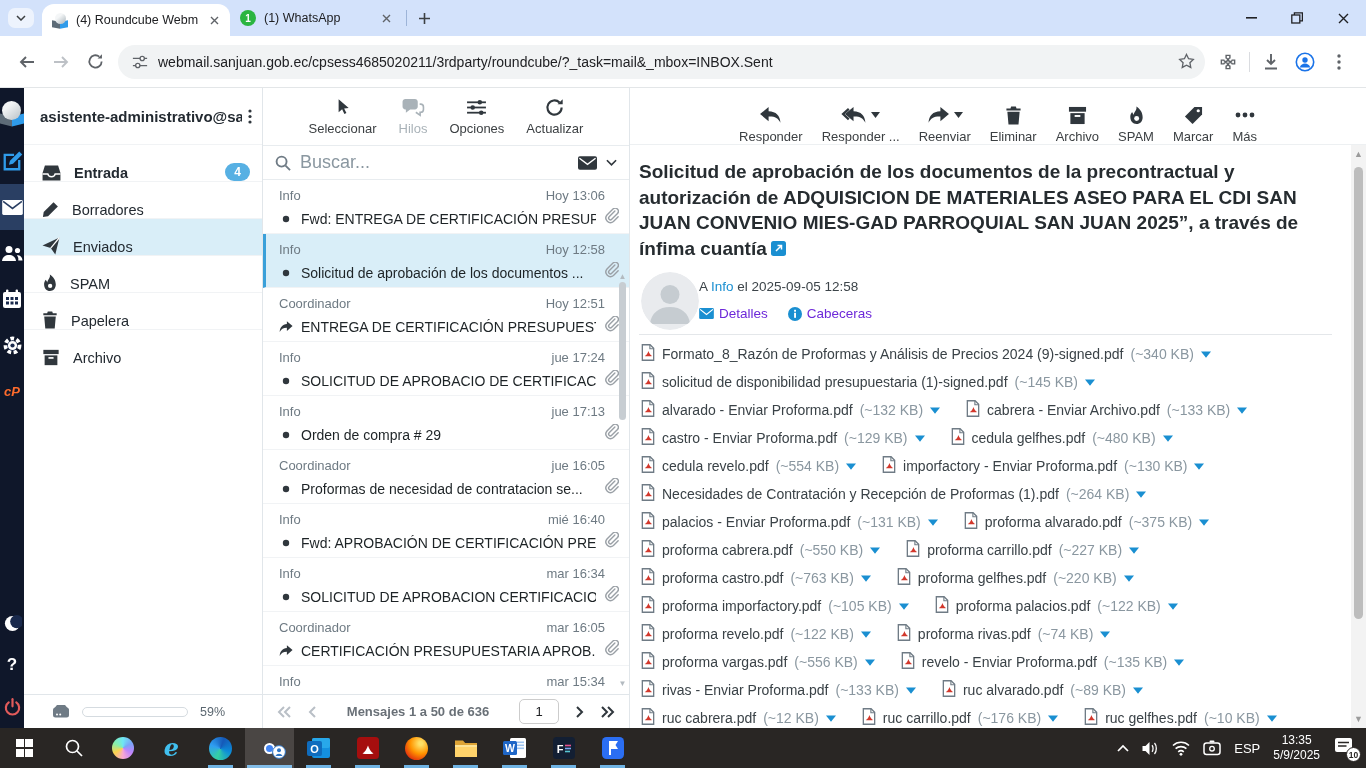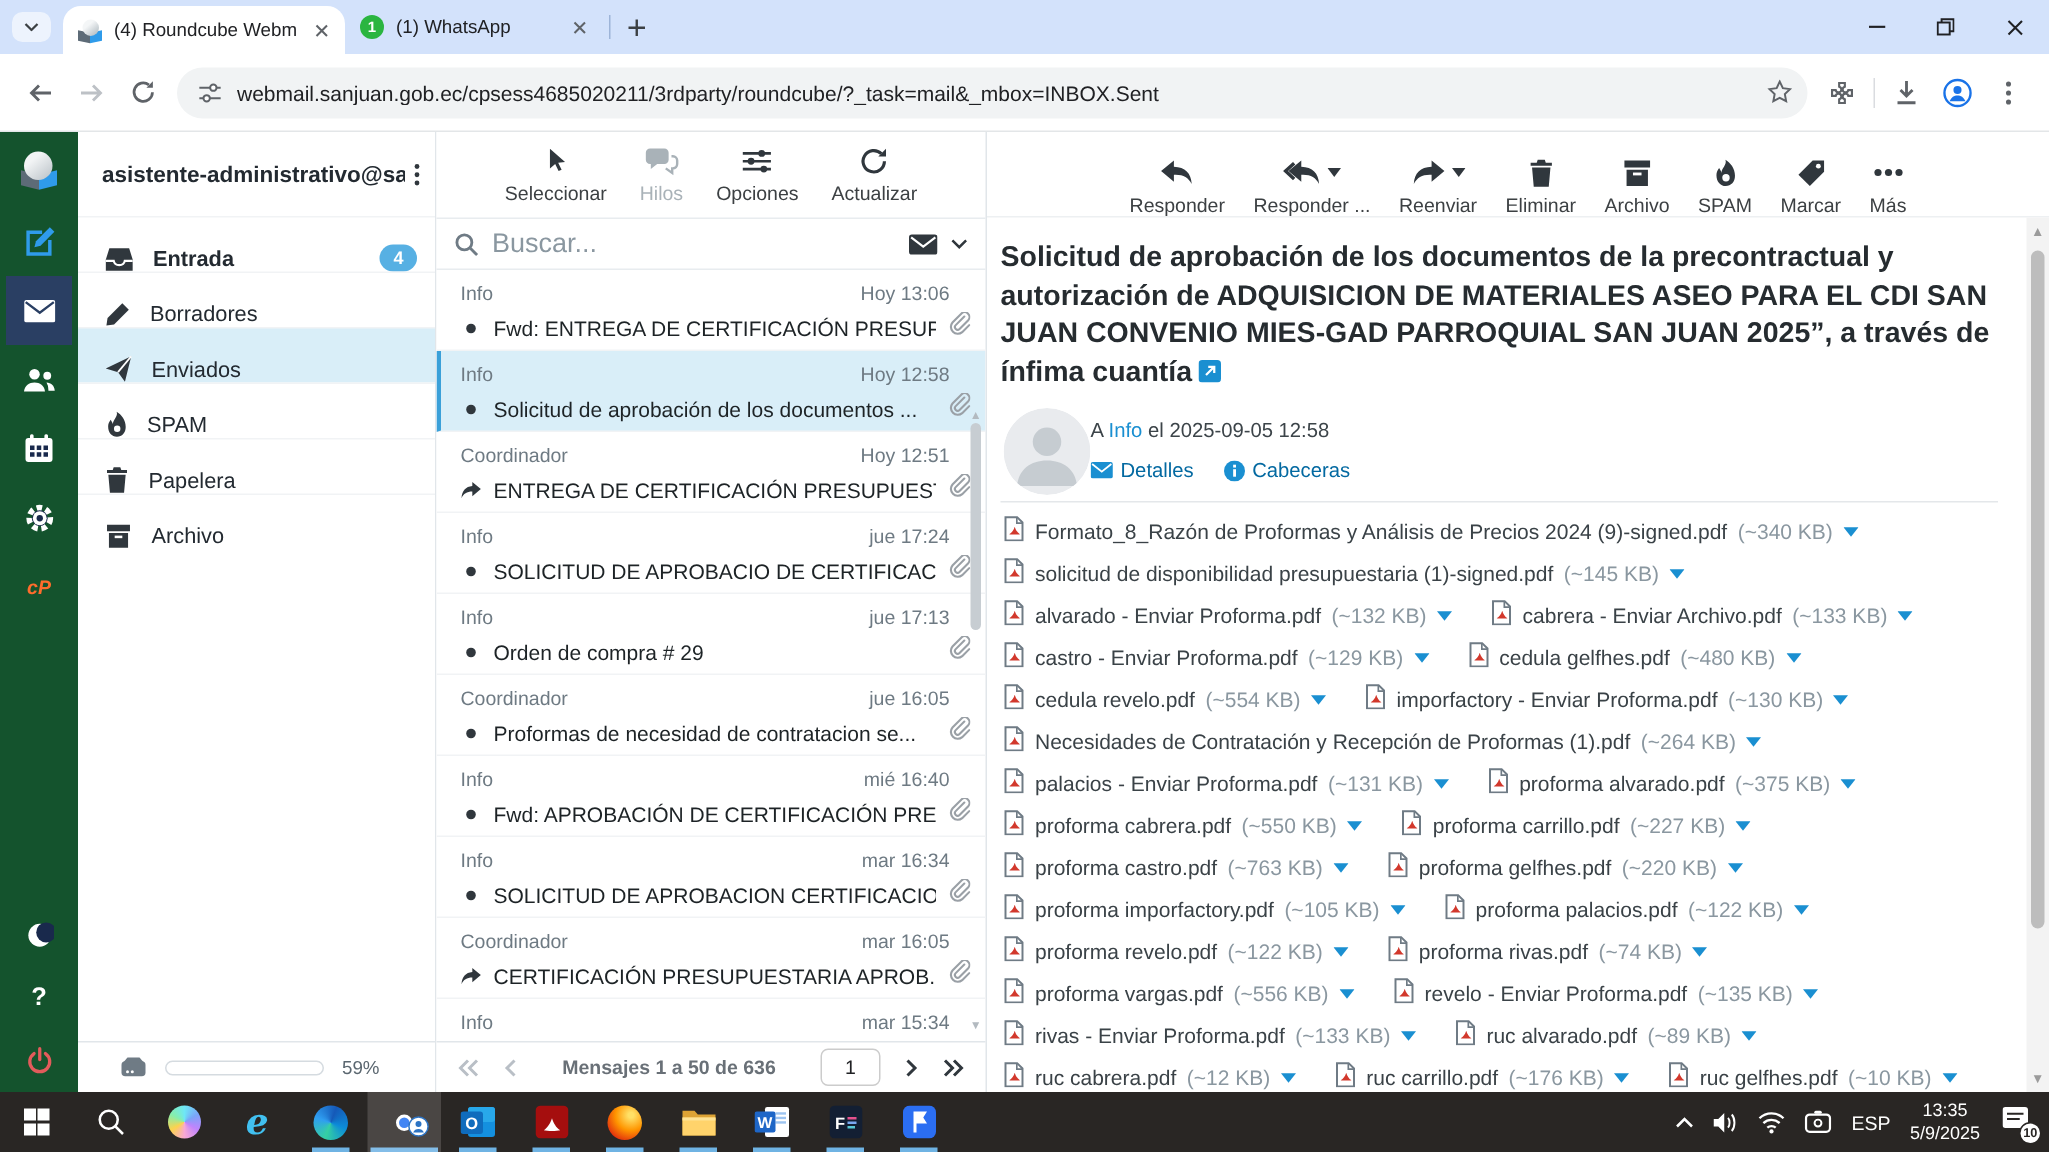--- a/index.html
+++ b/index.html
@@ -30,21 +30,21 @@
   .navbar{position:absolute;top:36px;left:0;right:0;height:52px;background:#fff;display:flex;align-items:center;padding:0 10px;border-bottom:1px solid #e3e6e8}
   .navbtn{width:34px;height:34px;display:flex;align-items:center;justify-content:center;flex:none}
   .omnibox{flex:1;height:34px;background:#f1f3f4;border-radius:17px;display:flex;align-items:center;padding:0 10px 0 14px;margin:0 6px;min-width:0}
   .url{flex:1;font-size:14px;color:#202124;white-space:nowrap;overflow:hidden;margin-left:10px}
   .navdiv{width:1px;height:20px;background:#dadce0;margin:0 4px}
 
   
   .app{position:absolute;top:88px;left:0;right:0;bottom:40px;display:flex;background:#fff}
 
   
-  .appbar{width:52px;background:#14532d;display:flex;flex-direction:column;align-items:center;flex:none}
+  .appbar{width:24px;background:#0f172a;display:flex;flex-direction:column;align-items:center;flex:none}
   .ai{width:44px;height:46px;display:flex;align-items:center;justify-content:center;flex:none}
   .ai.logo{height:50px}
   .ai.sel{background:#2a3f63}
   .ai.small{height:42px}
   .rclogo{position:relative;width:26px;height:24px}
   .rclogo .bl{position:absolute;bottom:0;left:1px;width:12px;height:10px;background:#5d6b77;transform:skewY(14deg)}
   .rclogo .br{position:absolute;bottom:0;right:1px;width:12px;height:10px;background:#2f9bea;transform:skewY(-14deg)}
   .rclogo .sp{position:absolute;top:0;left:3px;width:19px;height:19px;border-radius:50%;background:linear-gradient(140deg,#f2f4f5 30%,#b8c0c6)}
   .cp{color:#ff6c2c;font-weight:bold;font-size:13px;font-style:italic}
   .help{color:#fff;font-weight:bold;font-size:17px}
@@ -92,21 +92,21 @@
   .rtoolbar{height:57px;display:flex;align-items:flex-end;justify-content:center;gap:19px;border-bottom:1px solid #edf0f2;flex:none}
   .rbody{flex:1;overflow:hidden;padding:14px 34px 0 9px}
   .subject{font-size:19px;line-height:25.5px;font-weight:bold;color:#262c30}
   .ext{display:inline-block;vertical-align:-1px;margin-left:4px}
   .meta{display:flex;margin-top:10px;padding-left:2px}
   .avatar{width:58px;height:58px;border-radius:50%;overflow:hidden;flex:none}
   .mlines{padding-top:7px}
   .mline1{font-size:13.5px;color:#3c4449}
   .mline1 .blue{color:#1a8fd1}
   .mline2{margin-top:12px;display:flex;gap:20px}
-  .mlink{display:flex;align-items:center;gap:5px;font-size:13.5px;color:#0369a1}
+  .mlink{display:flex;align-items:center;gap:5px;font-size:13.5px;color:#6d28d9}
   .attsec{margin-top:4px;border-top:1px solid #e4e7ea;padding:5px 0 0 2px}
   .attrow{display:flex;gap:26px;height:28px;align-items:center}
   .att{display:flex;align-items:center;gap:7px;font-size:14px;white-space:nowrap}
   .att .nm{color:#3a4247}
   .att .sz{color:#8a97a0}
   .att .ct{display:flex;align-items:center}
   .readersb{position:absolute;right:0;top:57px;bottom:0;width:15px;background:#f3f3f3}
   .readersb .thumb{position:absolute;top:22px;left:3px;width:9px;height:452px;background:#bdbdbd;border-radius:5px}
   .rsarr{position:absolute;left:0;width:15px;font-size:9px;color:#9b9b9b;text-align:center}
 

